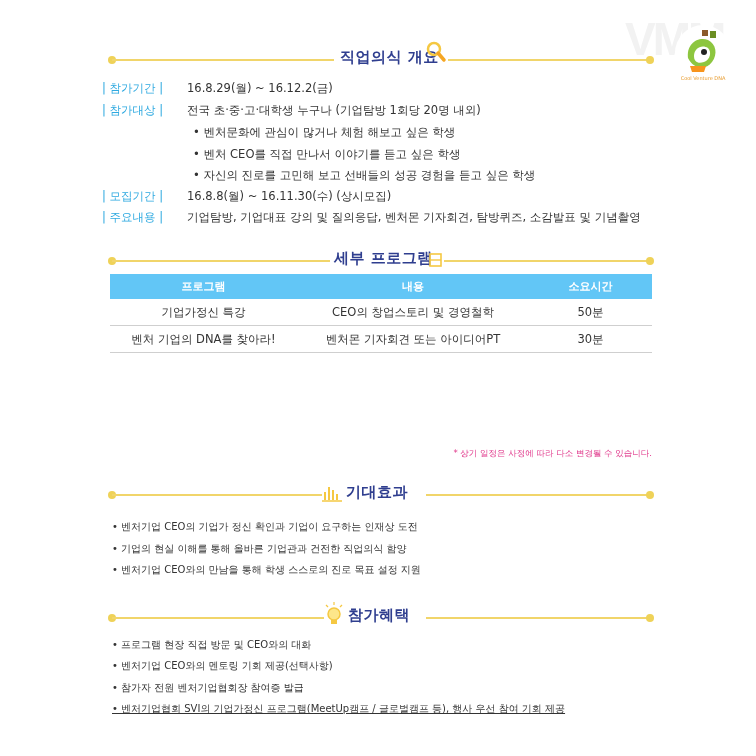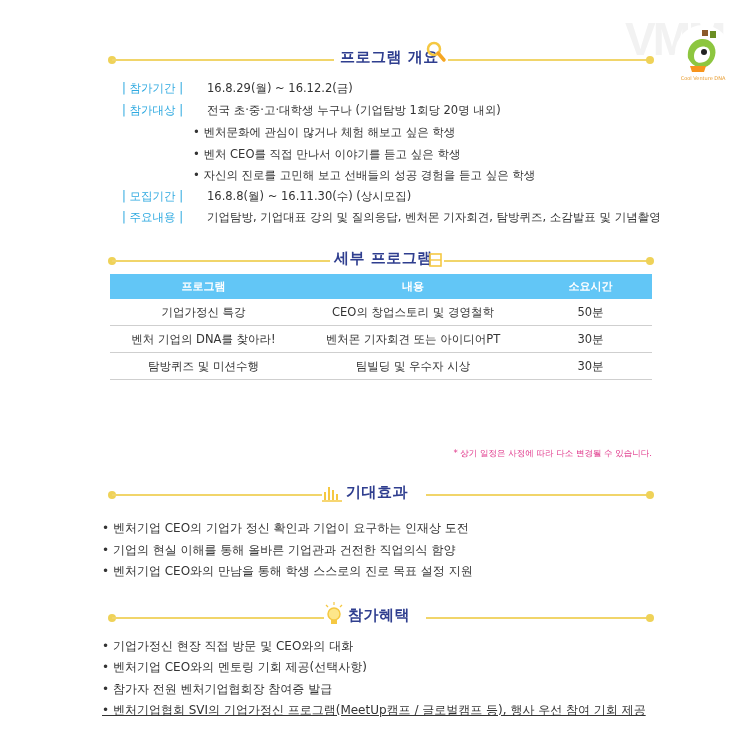--- a/index.html
+++ b/index.html
@@ -6,25 +6,25 @@
     body { width:756px; height:756px; position:relative; overflow:hidden;
            font-family:"DejaVu Sans", "Liberation Sans", sans-serif; color:#333; }
     .watermark { position:absolute; left:625px; top:12px; font-family:"Liberation Sans", sans-serif;
                  font-size:46px; font-weight:bold; color:#f2f2f2; letter-spacing:-3px; }
     .logo { position:absolute; left:672px; top:22px; width:62px; height:62px; }
     .sec-head { position:absolute; left:108px; width:546px; height:24px; }
     .sec-head .line { position:absolute; top:11px; height:2px; background:#f1d56a; }
     .sec-head .dot { position:absolute; top:8px; width:8px; height:8px; border-radius:50%; background:#efd258; }
     .sec-head .title { position:absolute; top:0; font-size:15px; color:#2f3e8f; font-weight:bold; white-space:nowrap; letter-spacing:0.5px; }
     .sec-head .icon { position:absolute; top:2px; }
-    .row { position:absolute; left:122px; font-size:11.5px; white-space:nowrap; color:#333; }
+    .row { position:absolute; left:102px; font-size:11.5px; white-space:nowrap; color:#333; }
     .lbl { color:#2ea9e0; display:inline-block; width:85px; }
     .val { display:inline-block; }
     .bullet-row { position:absolute; left:193px; font-size:11.5px; white-space:nowrap; color:#333; }
-    .bl { position:absolute; left:102px; font-size:12px; white-space:nowrap; color:#333; }
+    .bl { position:absolute; left:112px; font-size:10px; white-space:nowrap; color:#333; }
     table.sched { position:absolute; left:110px; top:274px; width:542px; border-collapse:collapse; font-size:11.5px; }
     table.sched th { background:#62c6f6; color:#fff; height:23px; font-weight:bold; font-size:11px; }
     table.sched td { height:24px; text-align:center; border-bottom:1px solid #cfcfcf; color:#333; }
     .note { position:absolute; right:104px; top:448px; font-size:8.5px; color:#e0368a; white-space:nowrap; }
   </style>
 </head>
 <body>
 
 <div class="watermark">VMM</div>
 
@@ -35,21 +35,21 @@
   <circle cx="32" cy="30" r="3" fill="#222"></circle>
   <rect x="30" y="8" width="6" height="6" fill="#8b5a2b"></rect>
   <rect x="38" y="9" width="6" height="7" fill="#6b8e23"></rect>
   <path d="M18 44 L34 44 L32 50 L20 50 Z" fill="#f7941d"></path>
   <text x="31" y="58" font-size="5" text-anchor="middle" fill="#e89b2d" font-family="DejaVu Sans, sans-serif">Cool Venture DNA</text>
 </svg>
 
 <div class="sec-head" style="top:48px;">
   <div class="dot" style="left:0;"></div>
   <div class="line" style="left:4px; width:222px;"></div>
-  <div class="title" style="left:232px;">프로그램 개요</div>
+  <div class="title" style="left:232px;">직업의식 개요</div>
   <svg class="icon" style="left:316px; top:-8px;" width="24" height="24" viewBox="0 0 24 24">
     <circle cx="10" cy="9" r="6" fill="none" stroke="#f5c842" stroke-width="2.5"></circle>
     <line x1="14" y1="13" x2="20" y2="20" stroke="#f5a623" stroke-width="3.5" stroke-linecap="round"></line>
   </svg>
   <div class="line" style="left:340px; width:202px;"></div>
   <div class="dot" style="left:538px;"></div>
 </div>
 
 <div class="row" style="top:81px;">
   <span class="lbl">| 참가기간 |</span><span class="val">16.8.29(월) ~ 16.12.2(금)</span>
@@ -91,25 +91,20 @@
     <tr>
       <td>기업가정신 특강</td>
       <td>CEO의 창업스토리 및 경영철학</td>
       <td>50분</td>
     </tr>
     <tr>
       <td>벤처 기업의 DNA를 찾아라!</td>
       <td>벤처몬 기자회견 또는 아이디어PT</td>
       <td>30분</td>
     </tr>
-    <tr>
-      <td>탐방퀴즈 및 미션수행</td>
-      <td>팀빌딩 및 우수자 시상</td>
-      <td>30분</td>
-    </tr>
   </tbody>
 </table>
 
 <div class="note">* 상기 일정은 사정에 따라 다소 변경될 수 있습니다.</div>
 
 <div class="sec-head" style="top:483px;">
   <div class="dot" style="left:0;"></div>
   <div class="line" style="left:4px; width:210px;"></div>
   <svg class="icon" style="left:214px; top:1px;" width="20" height="18" viewBox="0 0 20 18">
     <rect x="2" y="8" width="2" height="8" fill="#f5c842"></rect>
@@ -135,16 +130,16 @@
     <line x1="2" y1="3" x2="4" y2="5" stroke="#f5c842" stroke-width="1.2"></line>
     <line x1="18" y1="3" x2="16" y2="5" stroke="#f5c842" stroke-width="1.2"></line>
     <circle cx="10" cy="12" r="6" fill="#fde68a" stroke="#f5c842" stroke-width="1.5"></circle>
     <rect x="7" y="18" width="6" height="4" fill="#f5c842"></rect>
   </svg>
   <div class="title" style="left:240px;">참가혜택</div>
   <div class="line" style="left:318px; width:224px;"></div>
   <div class="dot" style="left:538px;"></div>
 </div>
 
-<div class="bl" style="top:638px;">• 기업가정신 현장 직접 방문 및 CEO와의 대화</div>
+<div class="bl" style="top:638px;">• 프로그램 현장 직접 방문 및 CEO와의 대화</div>
 <div class="bl" style="top:659px;">• 벤처기업 CEO와의 멘토링 기회 제공(선택사항)</div>
 <div class="bl" style="top:681px;">• 참가자 전원 벤처기업협회장 참여증 발급</div>
 <div class="bl" style="top:702px;text-decoration:underline;">• 벤처기업협회 SVI의 기업가정신 프로그램(MeetUp캠프 / 글로벌캠프 등), 행사 우선 참여 기회 제공</div>
 
 </body></html>

